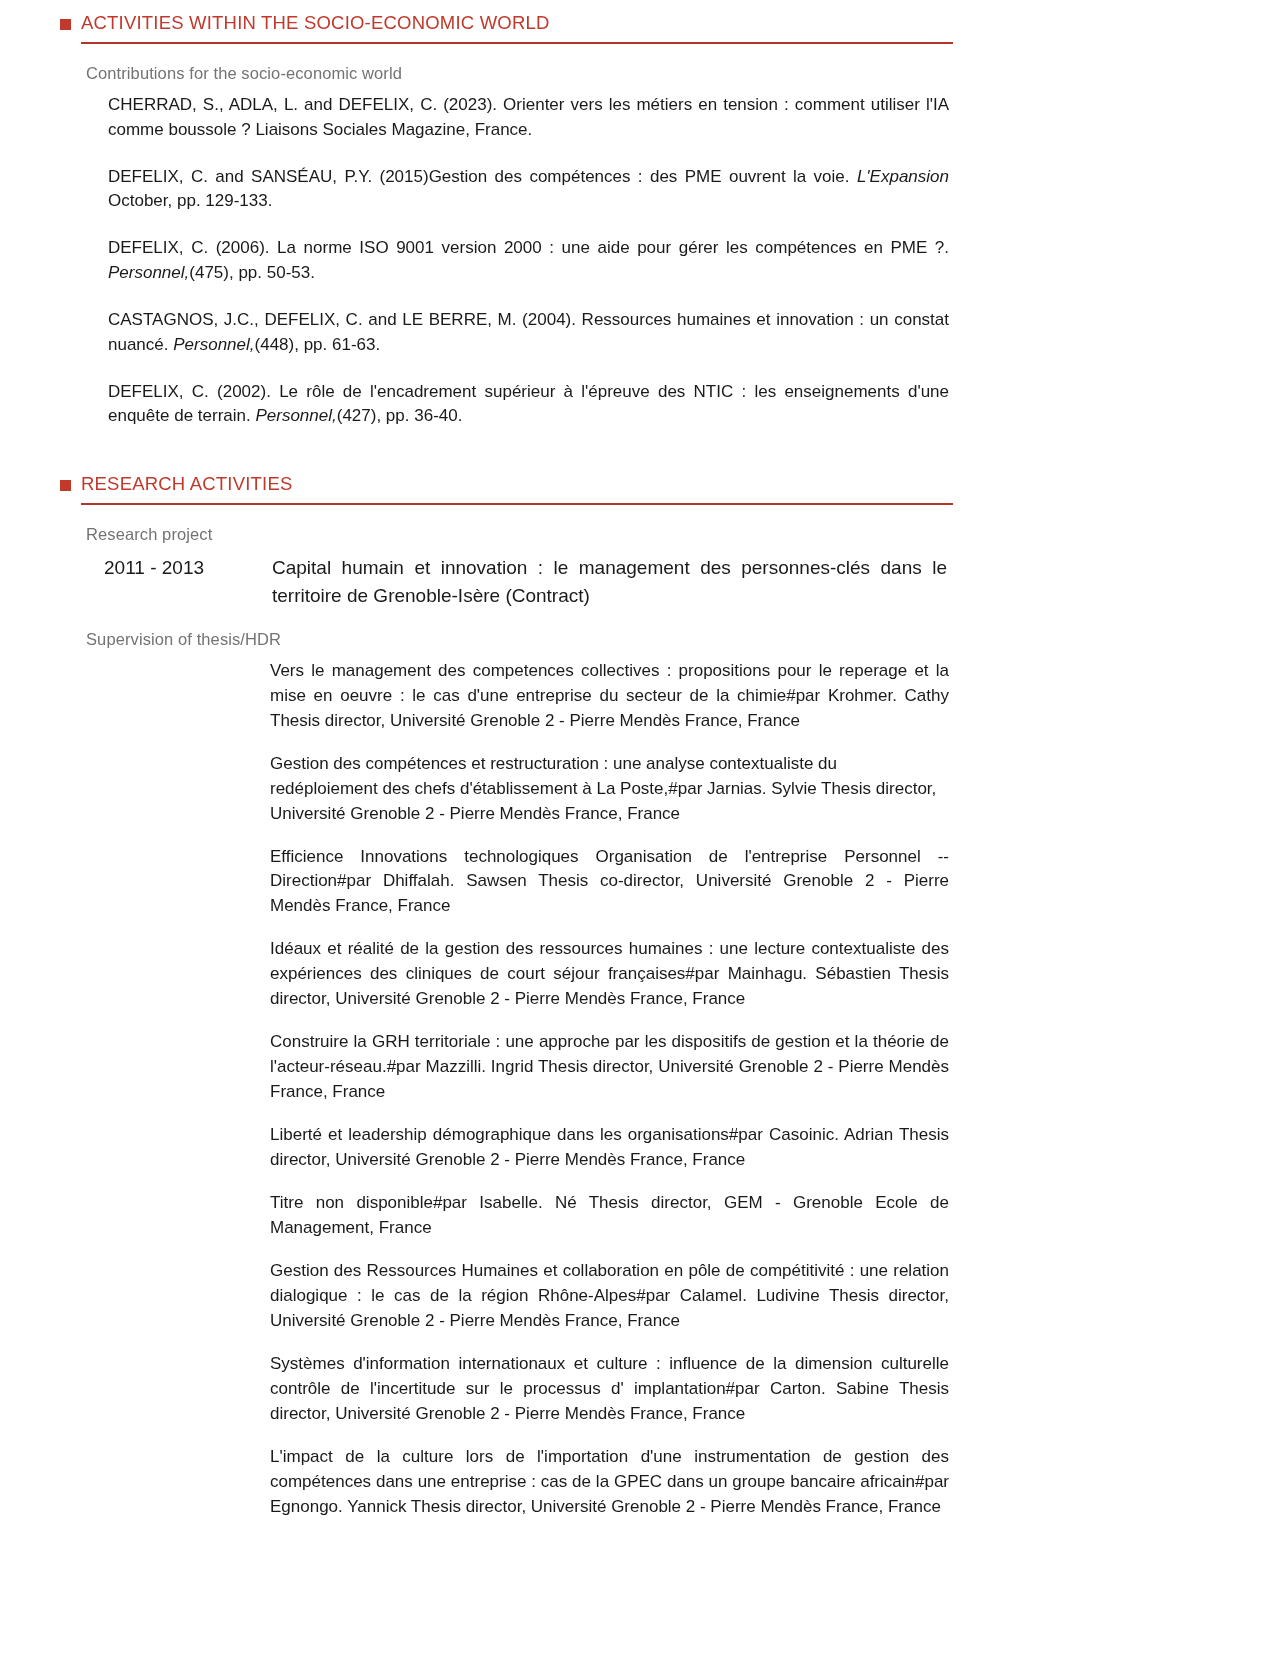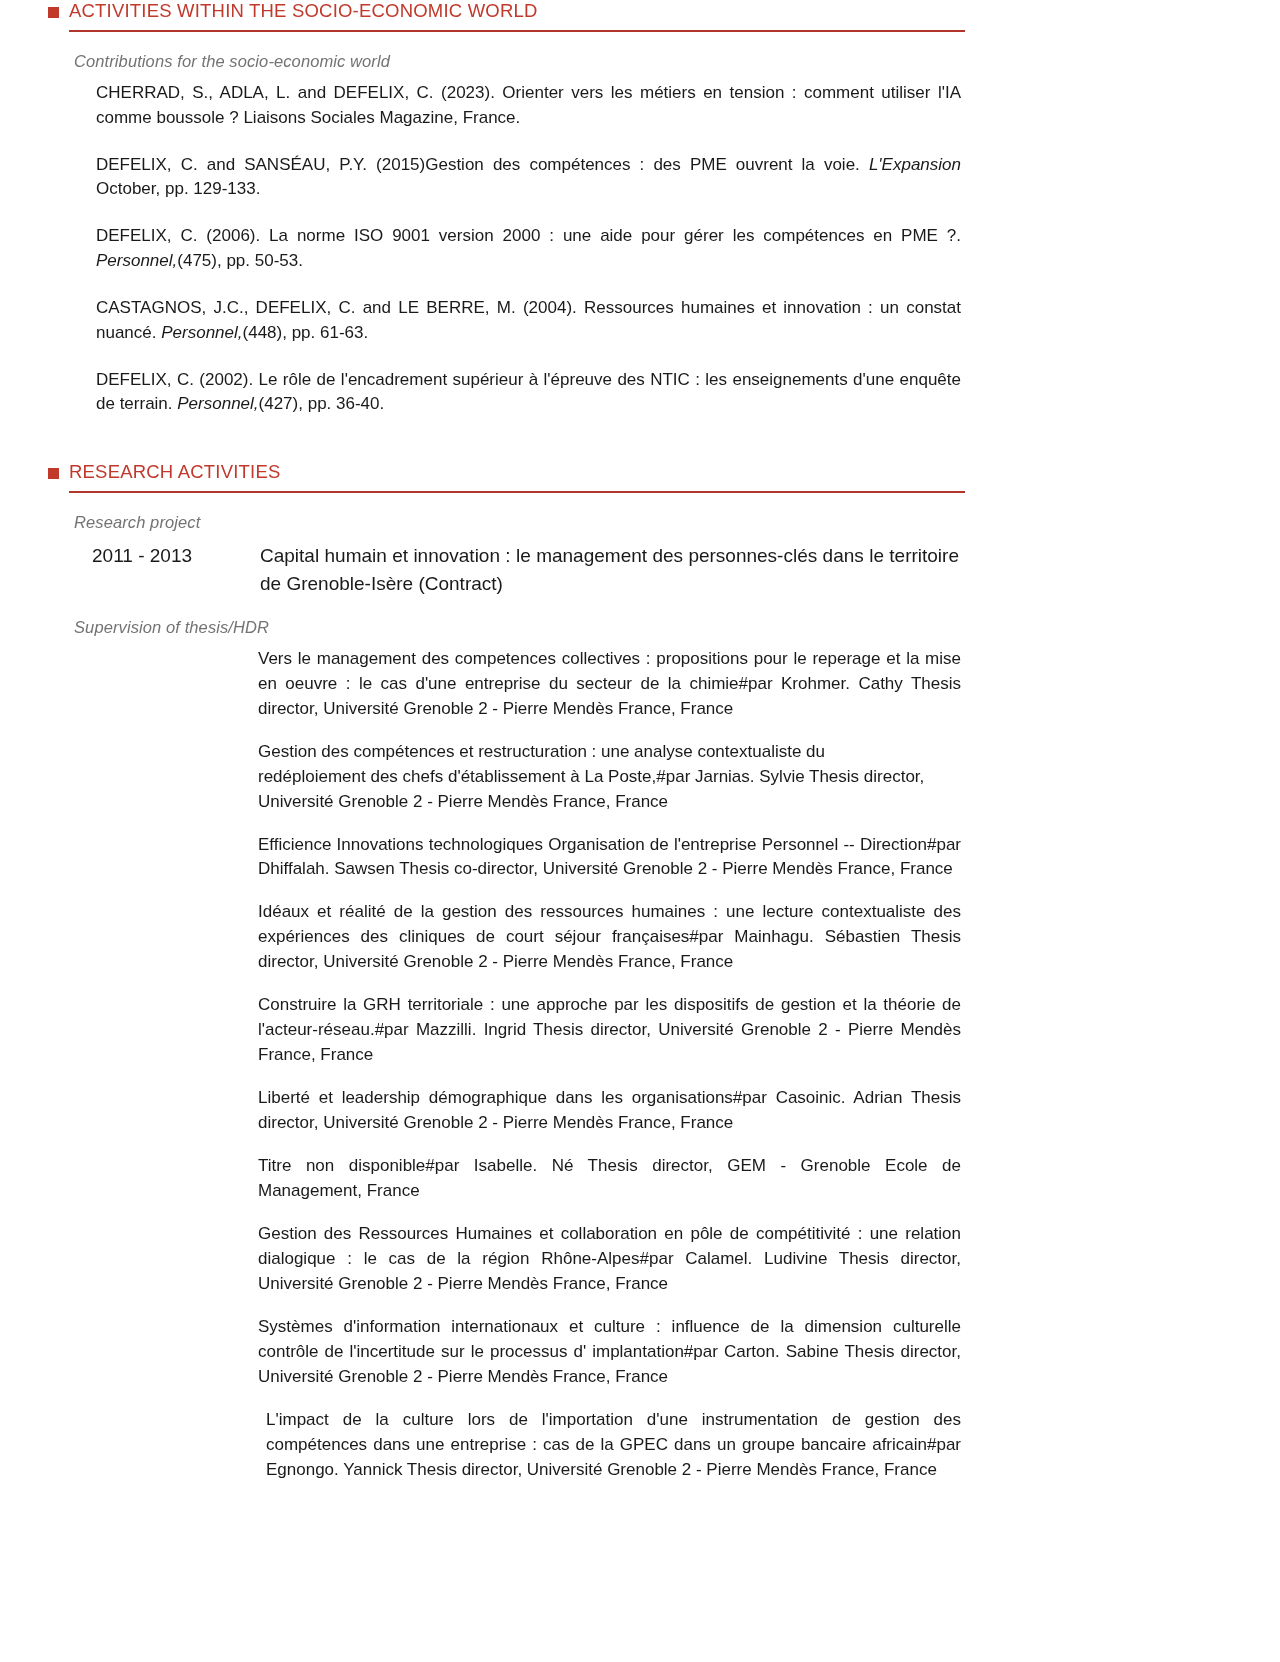--- a/index.html
+++ b/index.html
@@ -11,21 +11,21 @@
     width: 1280px;
     height: 1662px;
     font-family: "Liberation Sans", sans-serif;
     color: #1a1a1a;
     overflow: hidden;
   }
   .page {
     position: relative;
     width: 1013px;
     height: 1662px;
-    padding: 0;
+    padding: 12px;
     box-sizing: border-box;
   }
 
   
   .section {
     margin: 0 48px 0 48px;
   }
   .section-head {
     display: flex;
     align-items: center;
@@ -51,21 +51,20 @@
   .section-rule {
     height: 2px;
     background: #b2352b;
     margin-top: 5px;
     margin-left: 21px;
   }
 
   
   .sub-head {
     font-size: 16.5px;
-    font-style: italic;
     color: #737373;
     margin: 20px 0 10px 26px;
     letter-spacing: 0.1px;
   }
 
   
   .ref-list {
     margin: 8px 0 0 0;
   }
   .ref {
@@ -104,21 +103,21 @@
   .thesis {
     font-size: 17px;
     line-height: 1.47;
     text-align: justify;
     margin: 0 0 18px 0;
   }
   .thesis.nowrap-block {
     text-align: left;
     white-space: pre-line;
   }
-  .thesis:last-child { margin-bottom: 0; margin-left: 8px; }
+  .thesis:last-child { margin-bottom: 0; }
 
   .gap-a { height: 44px; }
 </style>
 </head>
 <body>
 
 <div class="page">
 
   <div class="section">
     <div class="section-head">

